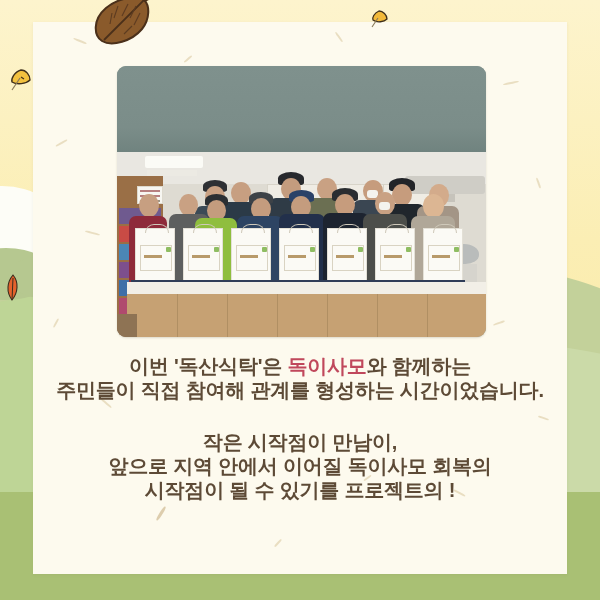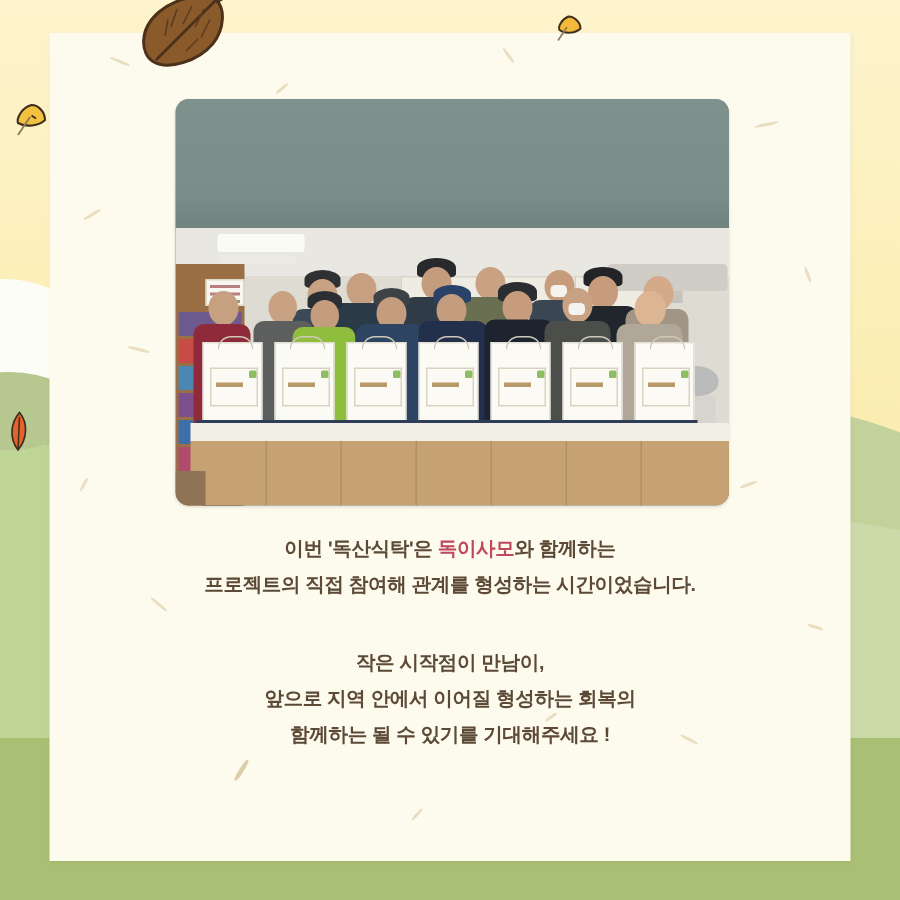--- a/index.html
+++ b/index.html
@@ -224,21 +224,21 @@
   }
 
   
   #caption {
     position: absolute;
     left: 0; top: 332px; width: 534px;
     text-align: center;
   }
   .cap-line {
     font-family: "Liberation Sans", sans-serif;
-    font-size: 13px;
+    font-size: 20px;
     line-height: 24px;
     letter-spacing: -0.2px;
     color: #5d4a36;
     white-space: nowrap;
     font-weight: 700;
   }
   .cap-accent { color: #c0485c; }
   .cap-gap { height: 28px; }
 
   
@@ -440,35 +440,35 @@
       <div class="ph ph-counter-plank" style="left:310px"></div>
       <div class="ph ph-floor"></div>
     </div>
 
     <div id="caption">
       <div>
         <div class="cap-line">
           <span>이번 '독산식탁'은 </span><span class="cap-accent">독이사모</span><span>와 함께하는</span>
         </div>
         <div class="cap-line">
-          <span>프로젝트의 직접 참여해 관계를 형성하는 시간이었습니다.</span>
+          <span>주민들이 직접 참여해 관계를 형성하는 시간이었습니다.</span>
         </div>
       </div>
 
       <div class="cap-gap"></div>
 
       <div>
         <div class="cap-line">
           <span>작은 시작점이 만남이,</span>
         </div>
         <div class="cap-line">
-          <span>앞으로 지역 안에서 이어질 형성하는 회복의</span>
+          <span>앞으로 지역 안에서 이어질 독이사모 회복의</span>
         </div>
         <div class="cap-line">
-          <span>함께하는 될 수 있기를 기대해주세요 !</span>
+          <span>시작점이 될 수 있기를 프로젝트의 !</span>
         </div>
       </div>
     </div>
   </div>
 
   <svg class="leaf-brown" viewBox="0 0 68 52">
     <path d="M56 4 C48 -1 30 2 18 12 C4 24 6 40 14 45 C24 51 44 45 54 33 C62 23 62 9 56 4 Z" fill="#8a5a2b" stroke="#4b301a" stroke-width="2"></path>
     <path d="M58 2 L16 44" stroke="#4b301a" stroke-width="1.8" fill="none"></path>
     <path d="M64 1 L57 5" stroke="#4b301a" stroke-width="2" fill="none"></path>
     <g stroke="#5d3c21" stroke-width="1.1" fill="none">

